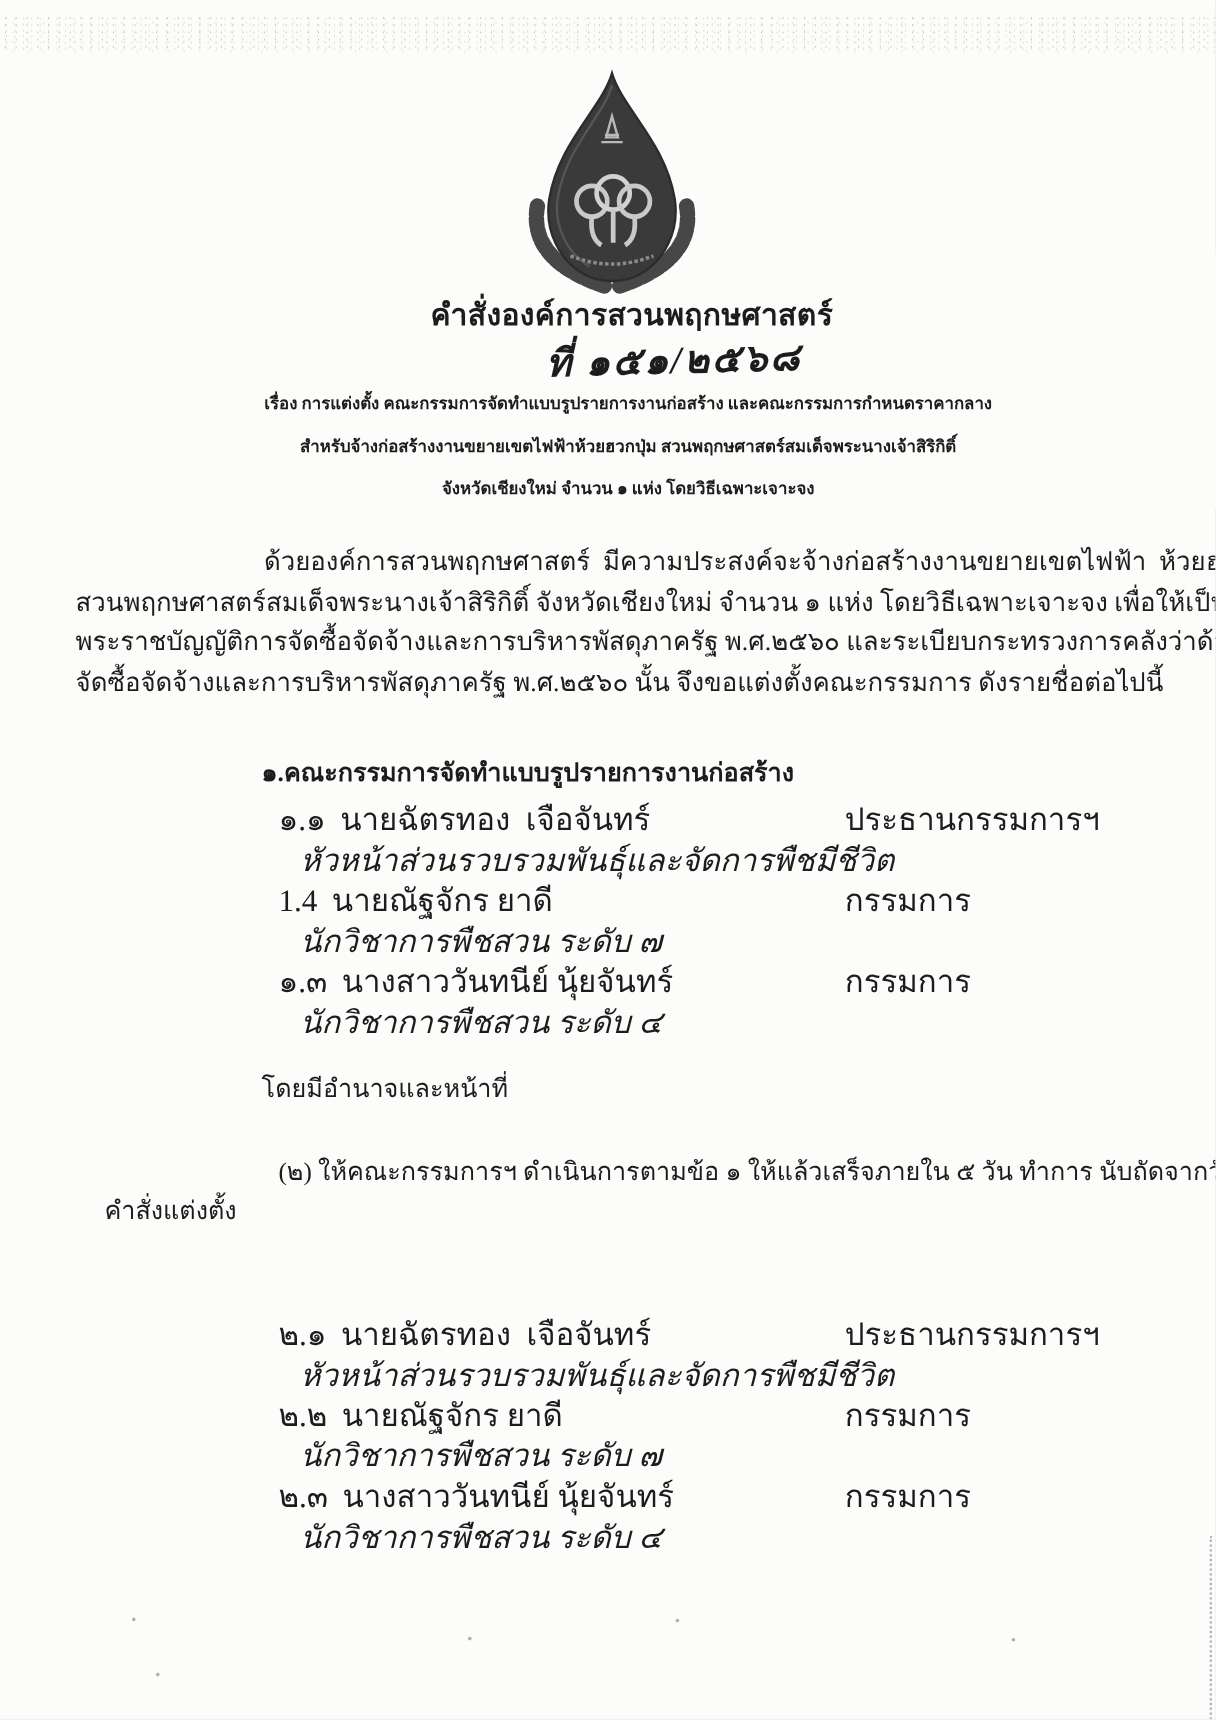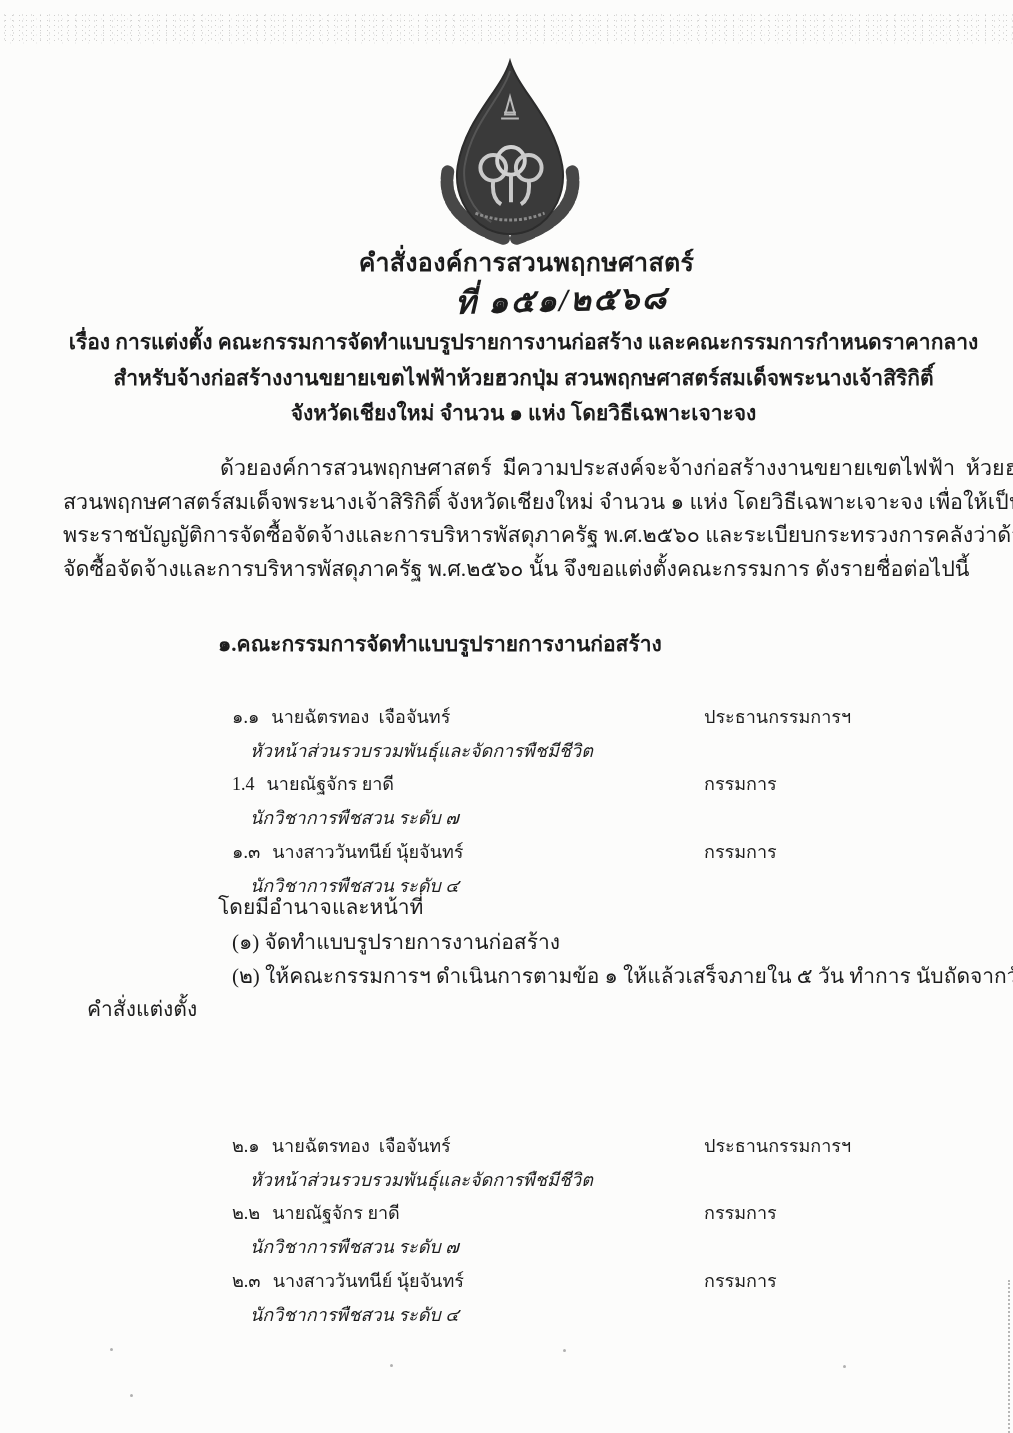--- a/index.html
+++ b/index.html
@@ -37,26 +37,26 @@
 
   .doc-title {
     top:242px; font-size:25px; font-weight:bold; letter-spacing:.3px;
     transform:translateX(20px);
   }
   .doc-number {
     top:274px; font-size:32px; font-style:italic; font-weight:bold;
     transform:translateX(55px) rotate(-1.5deg);
     letter-spacing:2px;
   }
-  .subject-line { font-size:21px; font-weight:bold;padding-left:34px; }
+  .subject-line { font-size:14px; font-weight:bold;padding-left:34px; }
 
   .para-line { font-size:21.5px; }
 
   .sec-heading { left:218px; font-weight:bold; }
-  .row { position:absolute; left:0; width:1013px; height:34px; font-size:18px;margin-top:40px; }
+  .row { position:absolute; left:0; width:1013px; height:34px; font-size:26px; }
   .num-name { position:absolute; left:232px; white-space:pre; }
   .m-no { margin-right:12px; }
   .role { position:absolute; left:704px; white-space:pre; }
   .pos-text { position:absolute; left:250px; white-space:pre;font-style:italic; }
   .duty-item { left:232px; }
   .duty-cont { left:87px; }
 </style>
 </head>
 <body>
 
@@ -118,21 +118,20 @@
 
   <div class="row" style="top:797px">
     <span class="num-name"><span class="m-no">๑.๓</span><span>นางสาววันทนีย์ นุ้ยจันทร์</span></span>
     <span class="role">กรรมการ</span>
   </div>
   <div class="row" style="top:831px">
     <span class="pos-text">นักวิชาการพืชสวน ระดับ ๔</span>
   </div>
 
   <div class="line" style="top:891px; left:218px">โดยมีอำนาจและหน้าที่</div>
-  <div class="line duty-item" style="top:926px">(๑) จัดทำแบบรูปรายการงานก่อสร้าง</div>
   <div class="line duty-item" style="top:960px">(๒) ให้คณะกรรมการฯ ดำเนินการตามข้อ ๑ ให้แล้วเสร็จภายใน ๕ วัน ทำการ นับถัดจากวันที่มี</div>
   <div class="line duty-cont" style="top:993px">คำสั่งแต่งตั้ง</div>
 
 
   <div class="row" style="top:1091px">
     <span class="num-name"><span class="m-no">๒.๑</span><span>นายฉัตรทอง  เจือจันทร์</span></span>
     <span class="role">ประธานกรรมการฯ</span>
   </div>
   <div class="row" style="top:1125px">
     <span class="pos-text">หัวหน้าส่วนรวบรวมพันธุ์และจัดการพืชมีชีวิต</span>

